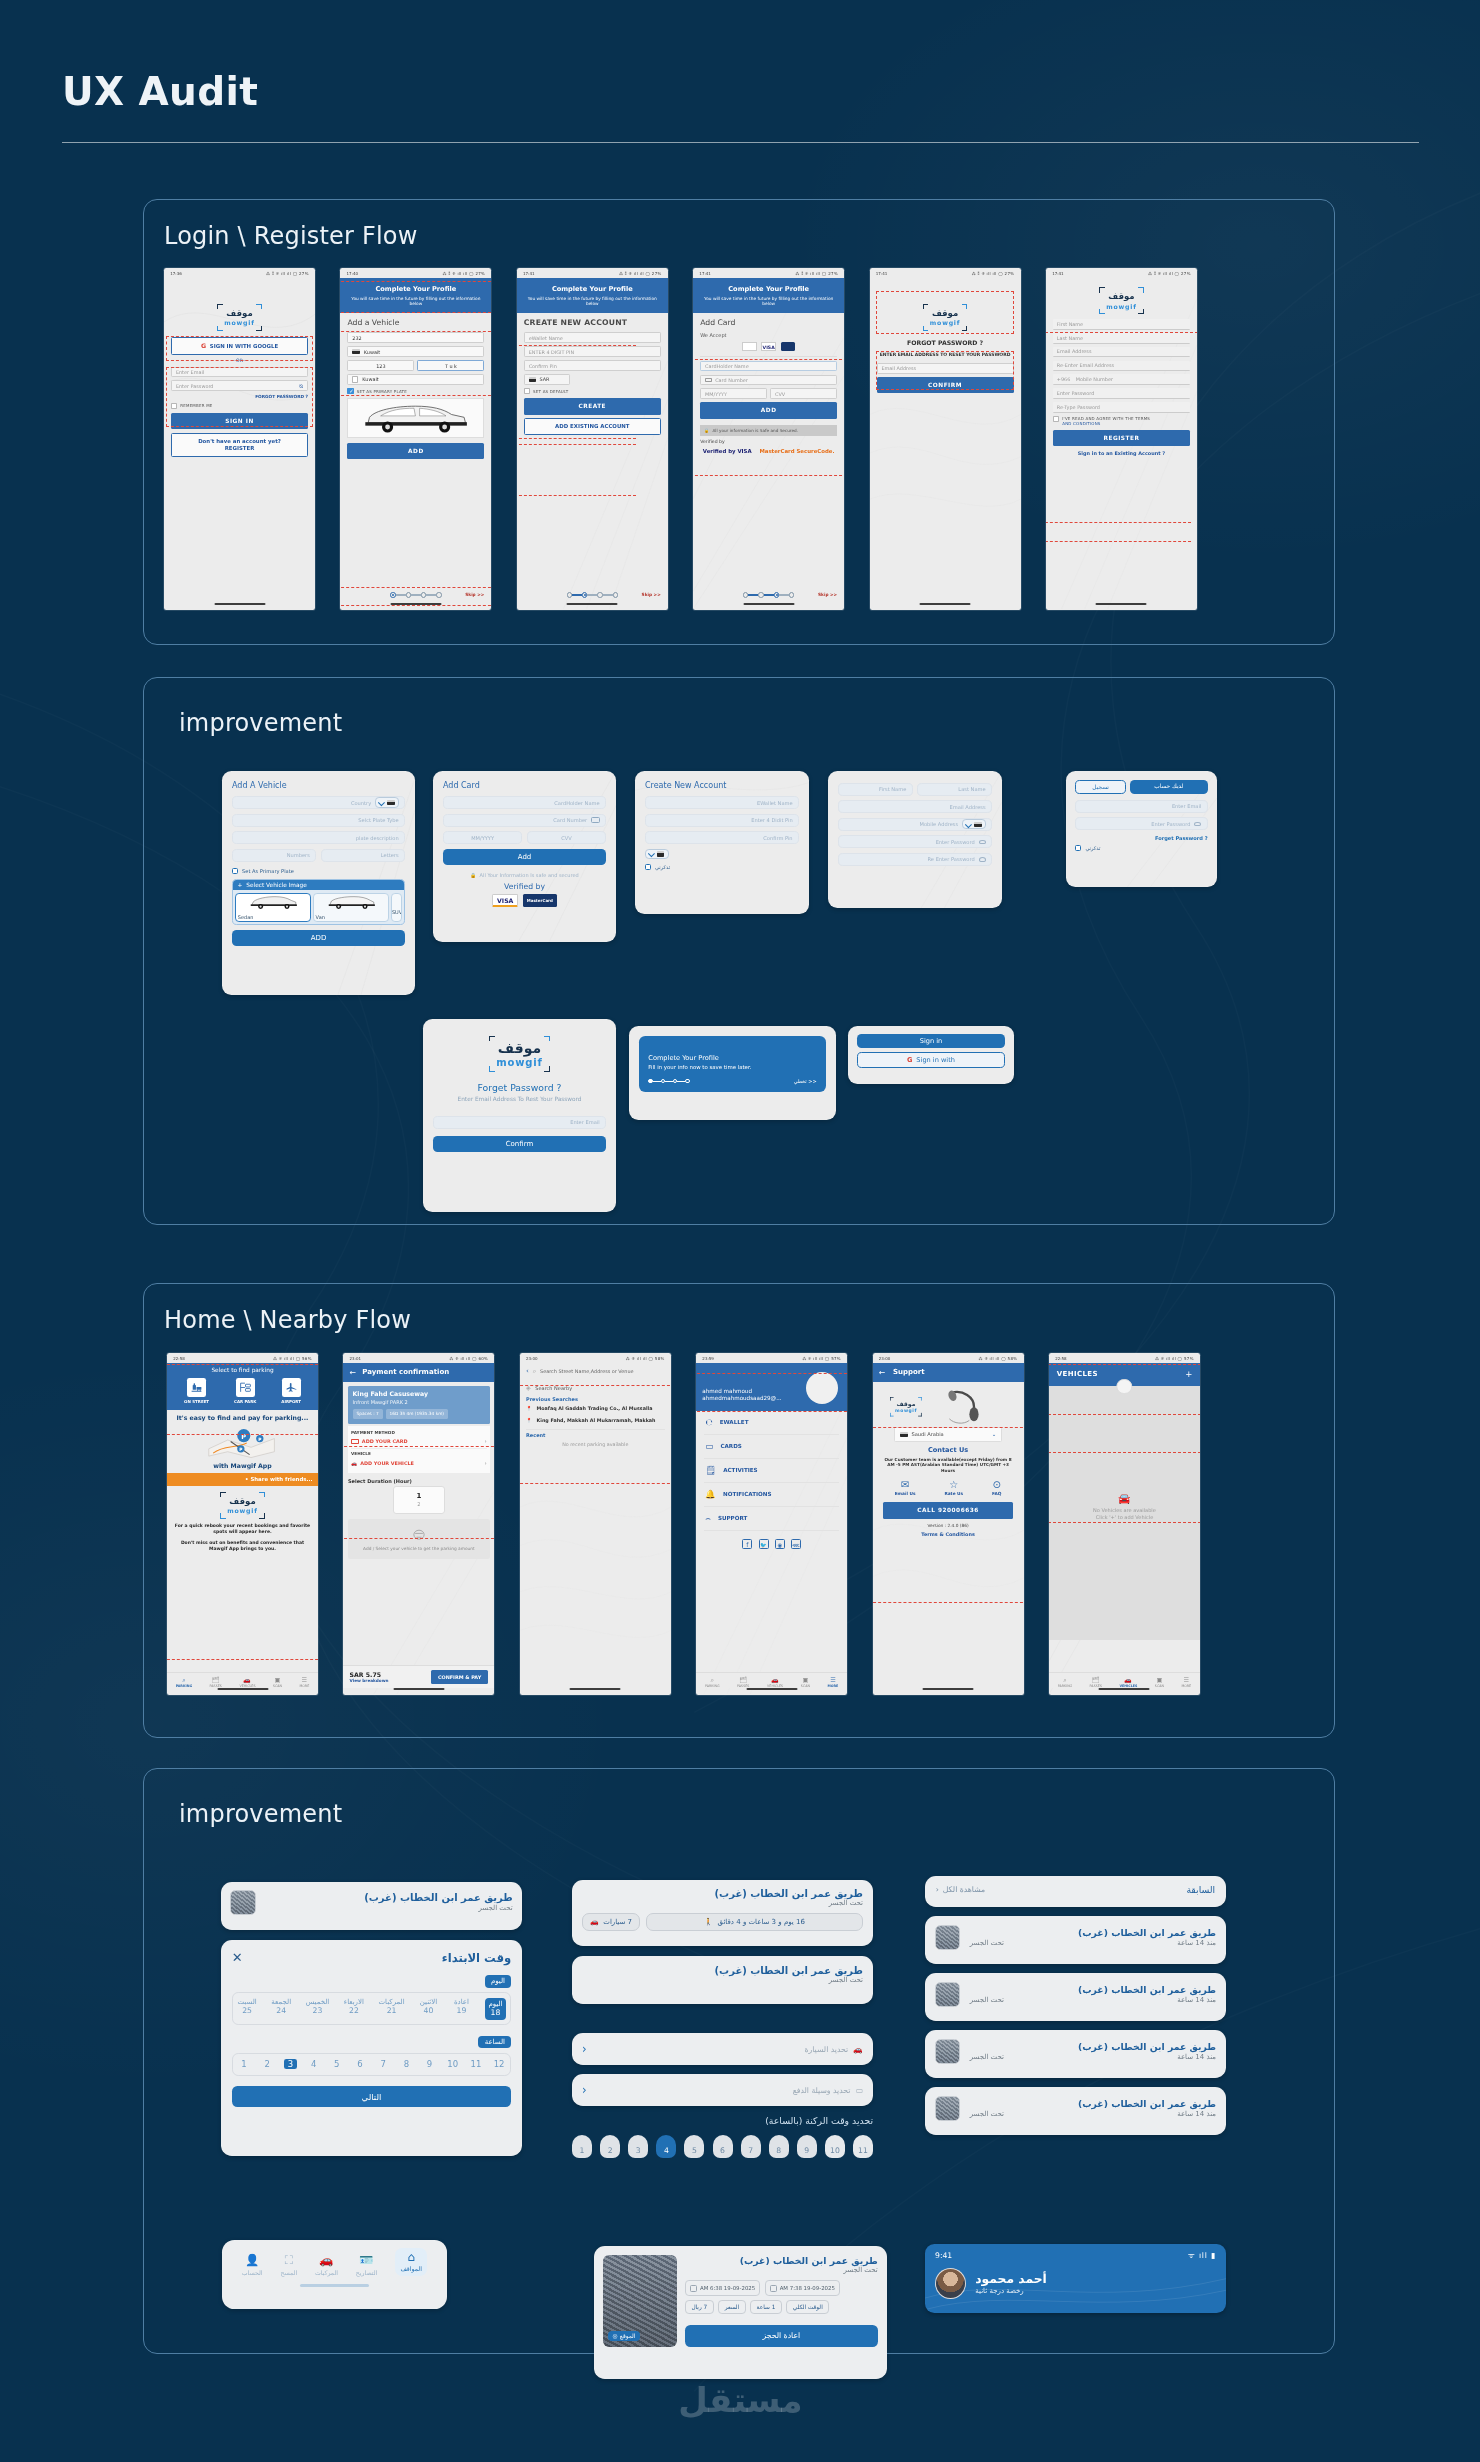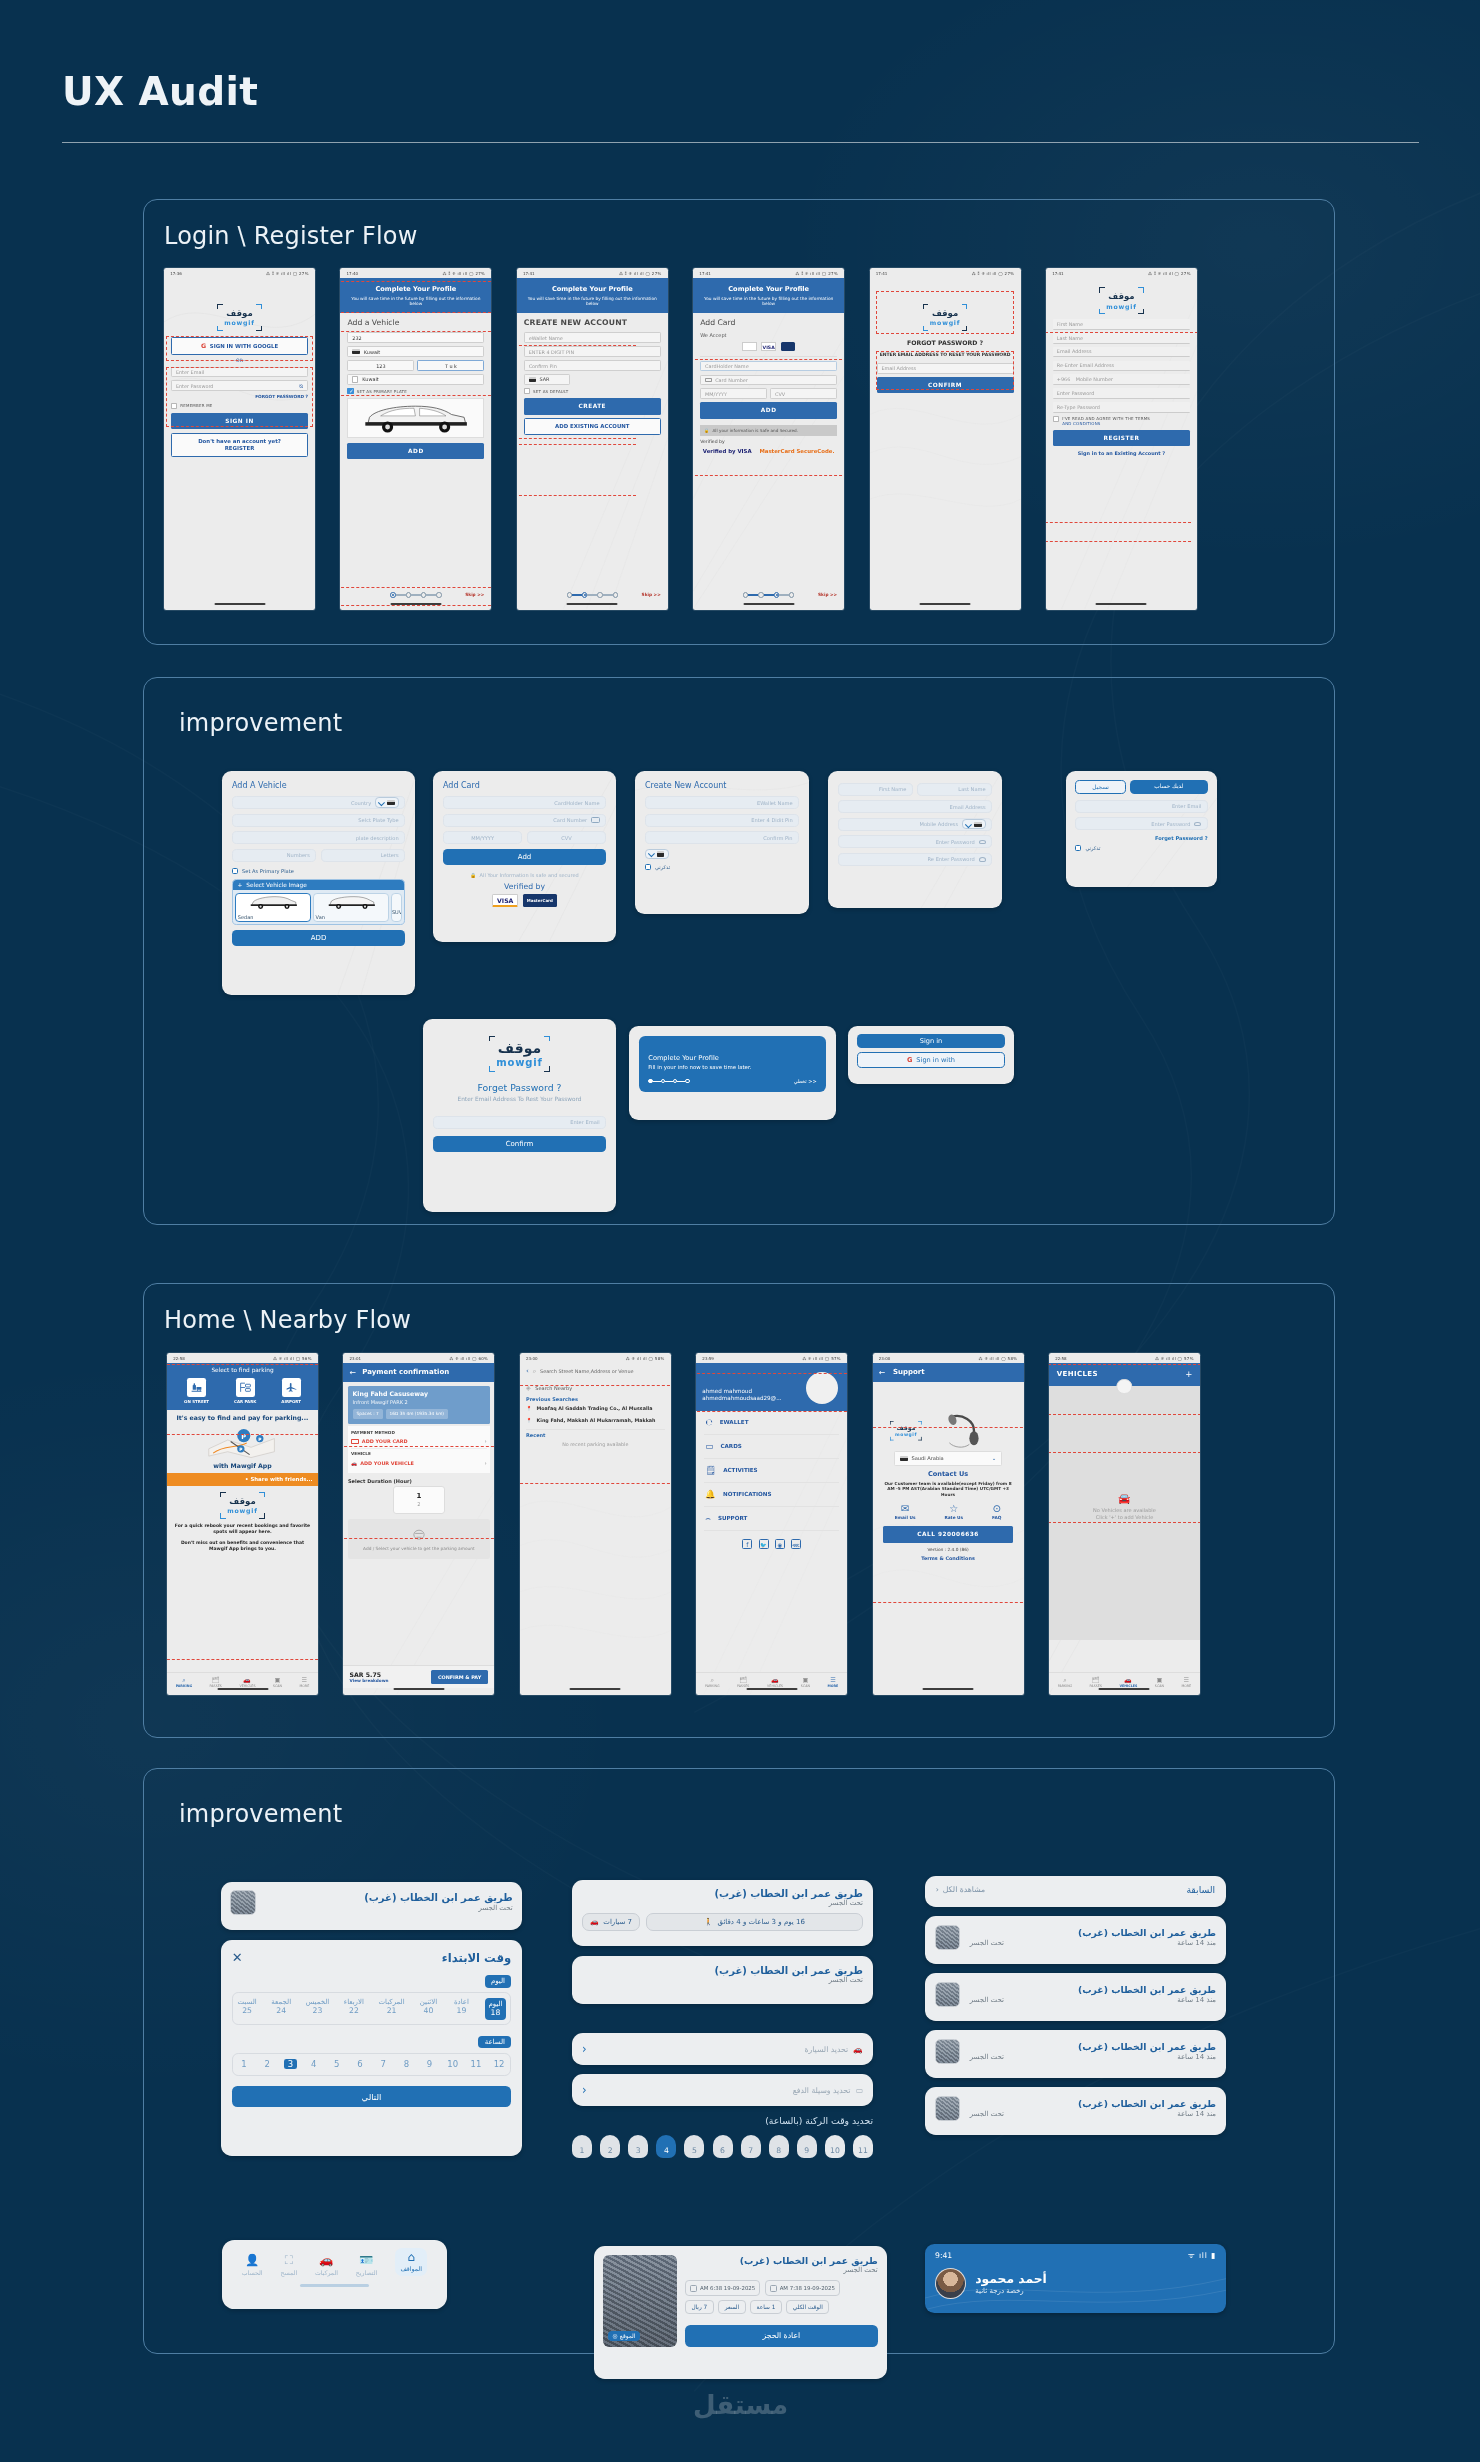--- a/index.html
+++ b/index.html
@@ -141,21 +141,21 @@
   .nvi.active { color:#2170b4; }
   .nvi .gl { display:block; font-size:11.6px; line-height:1; margin-bottom:2.3px; }
   .nvbar { width:69px;height:3.1px;border-radius:2.3px;background:#b9cfe2;margin:3.1px auto 7px;}
 
   .hdr-user { position:absolute; background:#2170b4; border-radius:9.3px; direction:rtl; color:#fff;
               box-shadow:0 1.5px 4.6px rgba(0,0,0,.25); overflow:hidden;}
   .hdr-user .wv{position:absolute;inset:0;opacity:.35;}
   .avatar-img { width:31px;height:31px;border-radius:50%;flex:0 0 auto;
                 background:radial-gradient(circle at 50% 35%, #d8b79a 0 30%, #7a5b45 31% 55%, #3a3f4a 56% 100%);
                 border:1.5px solid rgba(255,255,255,.8); }
-  .wm-ar { color:rgba(255,255,255,.22); font-size:26px; font-weight:700; }
+  .wm-ar { color:rgba(255,255,255,.22); font-size:34px; font-weight:700; }
 </style>
 </head>
 <body>
 
 <svg class="swoosh" viewBox="0 0 1920 3193" preserveAspectRatio="none">
   <g fill="none" stroke="rgba(255,255,255,0.045)" stroke-width="2">
     <path d="M1920 250 C1500 420 1300 820 1550 1200 C1780 1550 1400 1900 1000 2100"></path>
     <path d="M1920 380 C1450 560 1230 940 1480 1320 C1700 1660 1320 2000 900 2220"></path>
     <path d="M0 900 C420 1050 620 1380 400 1700 C200 2000 520 2330 980 2500"></path>
     <path d="M0 1020 C460 1170 660 1480 440 1800 C240 2090 560 2410 1020 2580"></path>
@@ -1040,21 +1040,21 @@
           </g>
         </svg>
       <div class="status">
         <span>23:00</span>
         <span class="right">⁂ ⁜ ıll ıll ◯ 58%</span>
       </div>
       <div style="background:#2e6aad;color:#fff;padding:4.6px 6.2px;display:flex;gap:7.7px;align-items:center;position:relative;z-index:2;">
         <span style="font-size:7.7px;">←</span>
         <span style="font-size:7px;font-weight:700;">Support</span>
       </div>
-      <div class="screen" style="text-align:center;padding:3.1px 7.7px;margin-top:24px;">
+      <div class="screen" style="text-align:center;padding:3.1px 7.7px;">
         <div style="position:relative;height:40px;">
           <svg viewBox="0 0 100 52" style="width:100%;height:40px;">
             <path d="M55 10 C70 6 84 16 84 28 L84 36" stroke="#4a4a4a" stroke-width="3" fill="none"></path>
             <ellipse cx="84" cy="38" rx="6" ry="9" fill="#555"></ellipse>
             <ellipse cx="56" cy="14" rx="5" ry="7" fill="#777" transform="rotate(-20 56 14)"></ellipse>
             <path d="M78 46 C70 52 58 50 52 44" stroke="#999" stroke-width="1.2" fill="none"></path>
           </svg>
           <span class="logo" style="position:absolute;left:9.3px;top:12.3px;transform:scale(.72);transform-origin:left top;">
             <i class="br tl"></i>
               <i class="br tr"></i>

